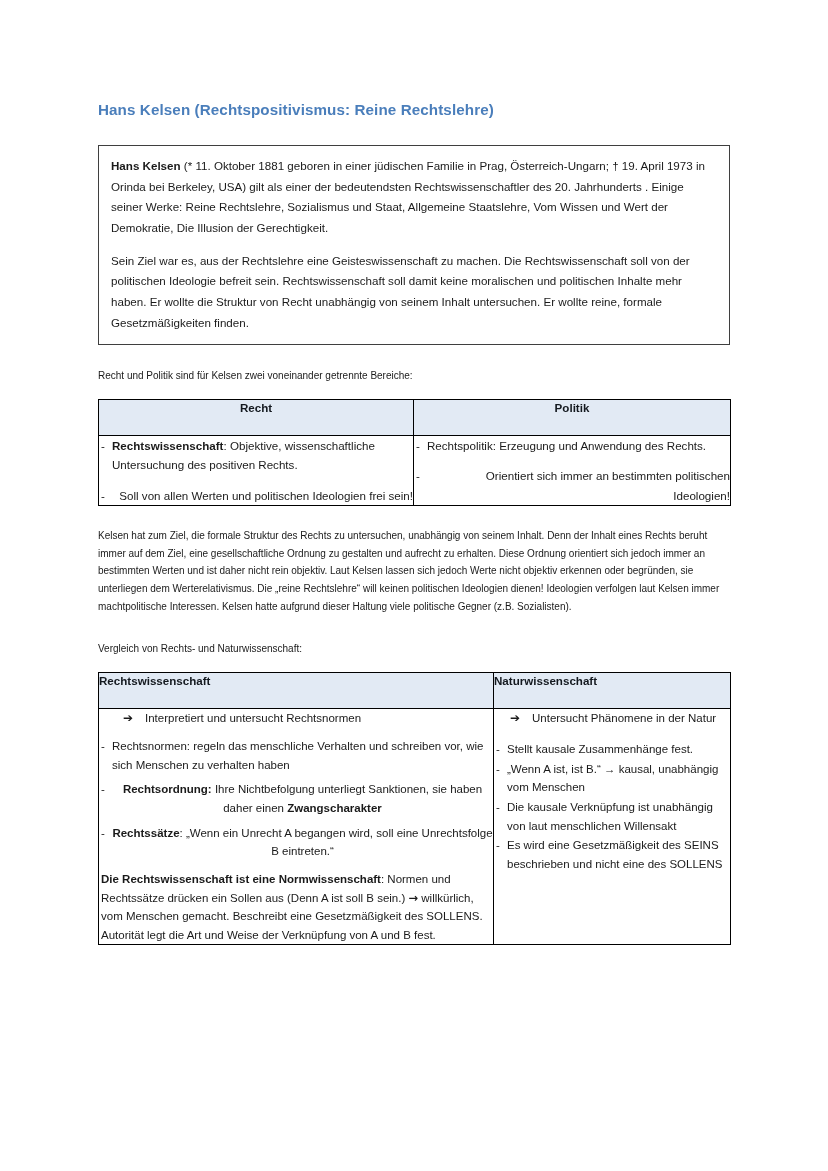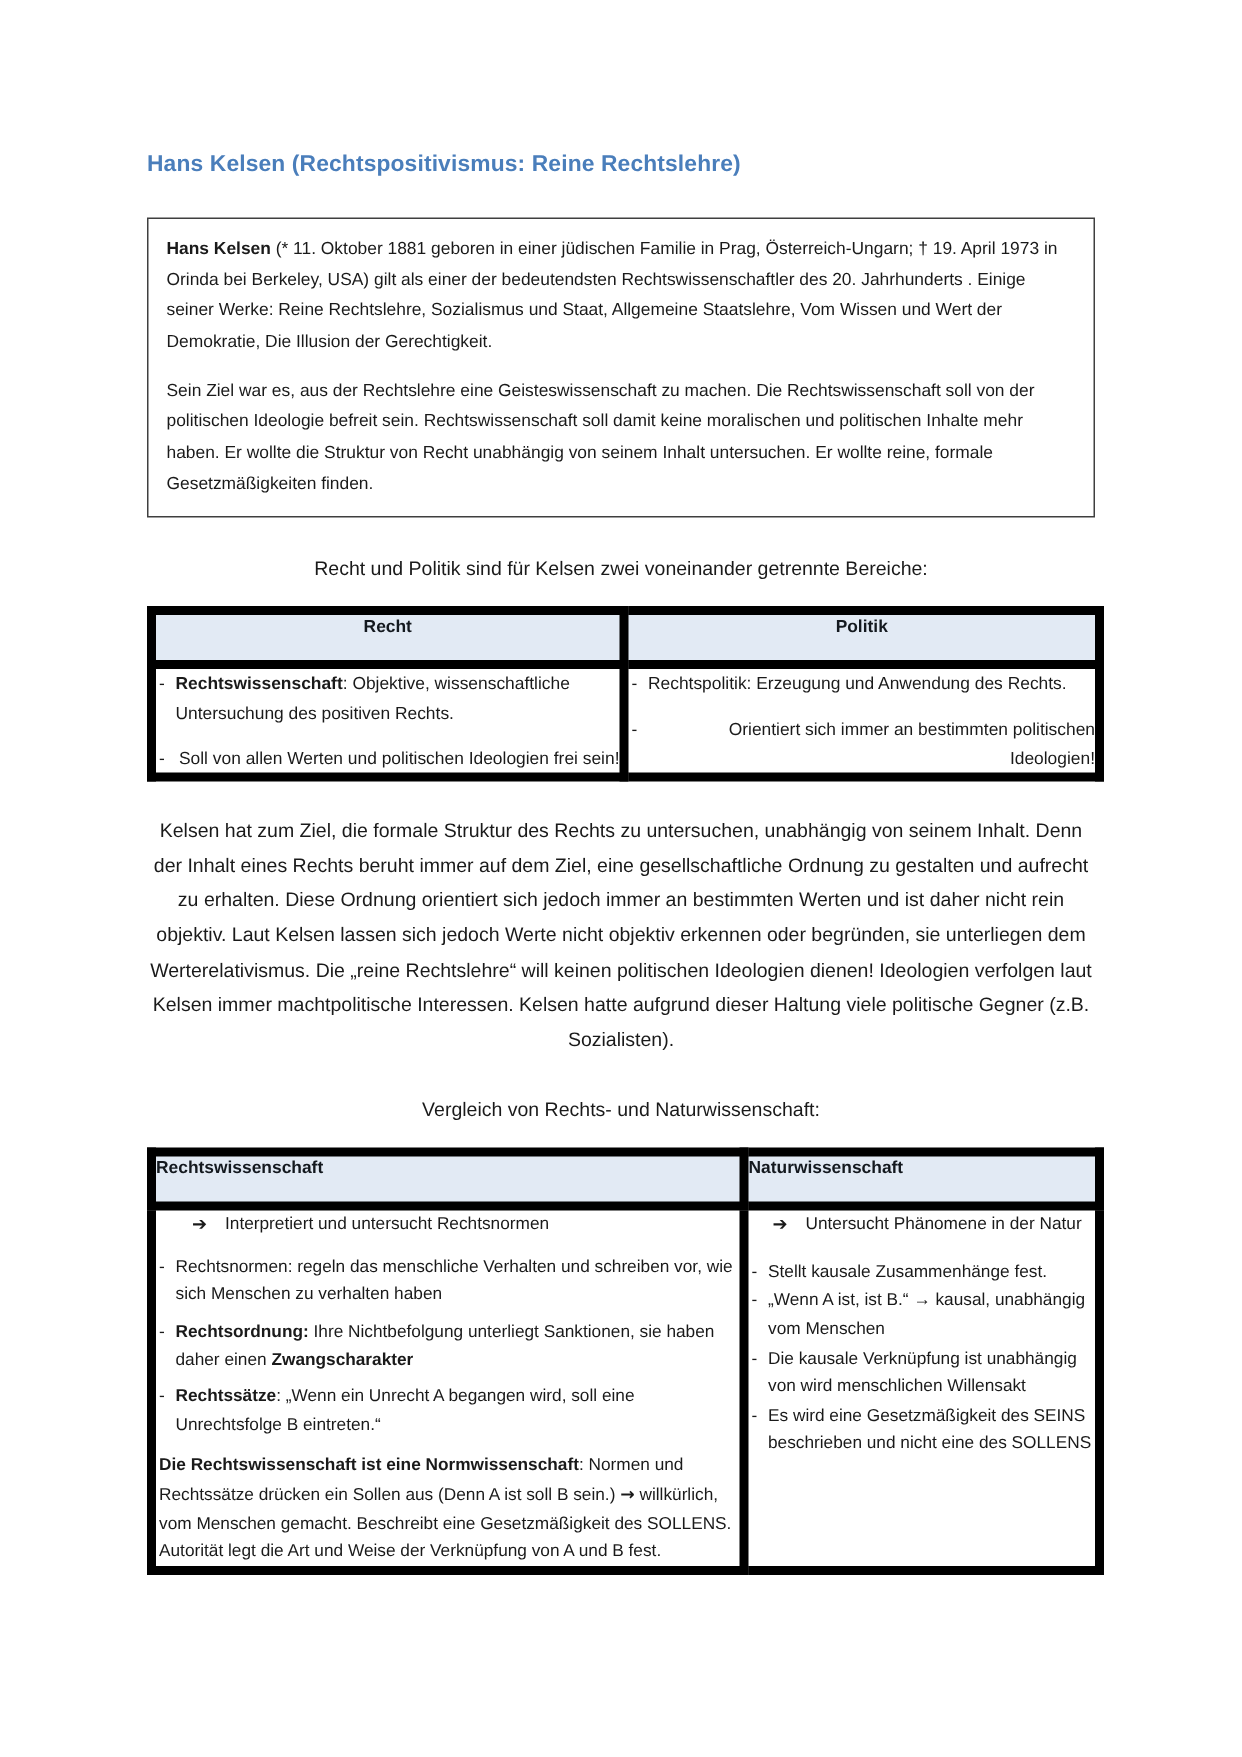--- a/index.html
+++ b/index.html
@@ -54,40 +54,39 @@
     color: #1a1a1a;
     text-align: left;
   }
   .intro-box p + p {
     margin-top: 12px;
   }
   .b { font-weight: bold; }
 
   
   .body-par {
-    font-size: 13px;
+    font-size: 10px;
     line-height: 1.78;
     color: #1a1a1a;
     margin: 0;
-    text-align: center;
   }
   .lead-1 { margin-top: 22px; }
   .lead-2 { margin-top: 21px; }
   .lead-3 { margin-top: 24px; }
 
   
   table.doc-table {
     border-collapse: collapse;
     width: 632px;
     table-layout: fixed;
     margin-top: 14px;
   }
   table.doc-table td,
   table.doc-table th {
-    border: 6px solid #000000;
+    border: 1px solid #000000;
     vertical-align: top;
     padding: 0;
   }
   .th-cell {
     background: #e2eaf4;
     font-weight: bold;
     font-size: 11.6px;
     color: #14191f;
     height: 36px;
     box-sizing: border-box;
@@ -124,20 +123,21 @@
     position: absolute;
     left: 2px;
     top: 0;
   }
   ul.dash.gap > li + li {
     margin-top: 11px;
     text-align: right;
   }
   ul.dash.tight > li + li {
     margin-top: 6px;
+    text-align: center;
   }
   ul.dash.tight2 > li + li {
     margin-top: 1px;
   }
 
   
   .arrow-row {
     display: flex;
     align-items: flex-start;
     padding-left: 24px;
@@ -244,21 +244,21 @@
           </td>
 
           <td class="cell-body-2">
             <div class="arrow-row arrow-row-r">
               <span class="arrow-glyph">➔</span>
               <span class="arrow-text">Untersucht Phänomene in der Natur</span>
             </div>
             <ul class="dash tight2">
               <li>Stellt kausale Zusammenhänge fest.</li>
               <li>„Wenn A ist, ist B.“ → kausal, unabhängig vom Menschen</li>
-              <li>Die kausale Verknüpfung ist unabhängig von wird menschlichen Willensakt</li>
+              <li>Die kausale Verknüpfung ist unabhängig von laut menschlichen Willensakt</li>
               <li>Es wird eine Gesetzmäßigkeit des SEINS beschrieben und nicht eine des SOLLENS</li>
             </ul>
           </td>
         </tr>
       </tbody>
     </table>
 
   </div>
 </div>
 

